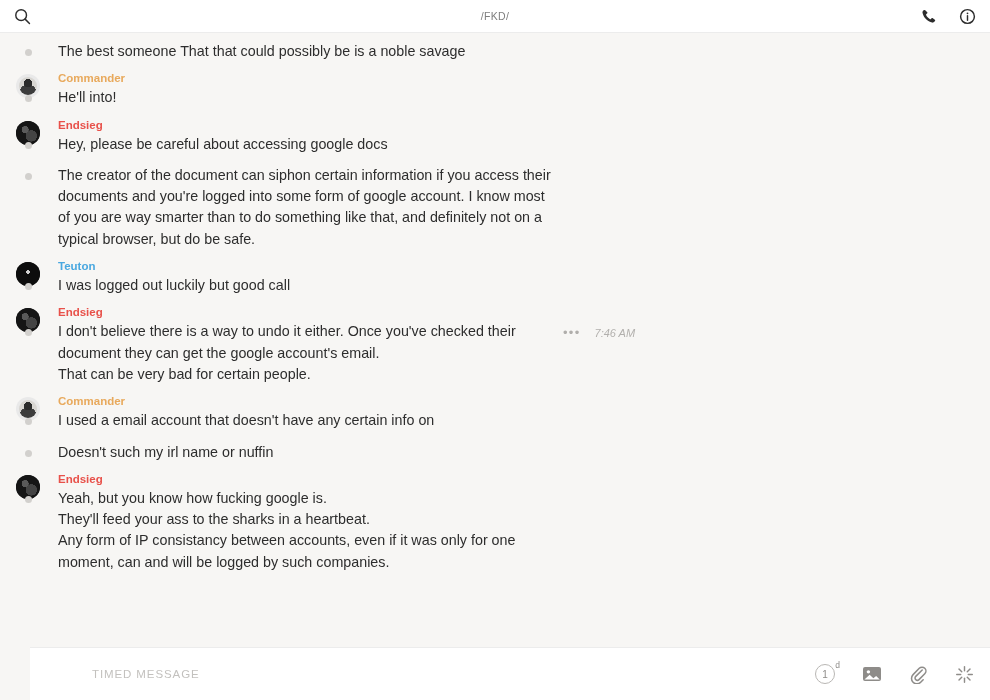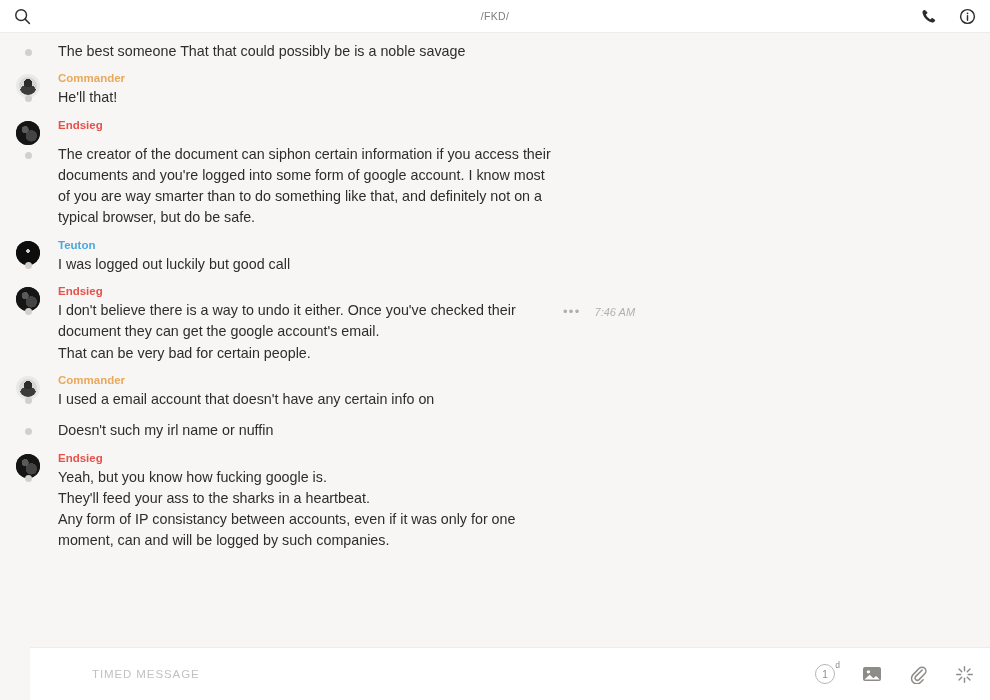--- a/index.html
+++ b/index.html
@@ -241,29 +241,33 @@
       </div>
     </div>
 
     <div class="g-gap"></div>
 
     <div class="msg-group">
       <div class="avatar av-commander"></div>
       <div class="author a-commander">Commander</div>
       <div class="msg-row">
         <span class="bullet"></span>
-        <div class="msg-text">He'll that!</div>
+        <div class="msg-text">He'll into!</div>
       </div>
     </div>
 
     <div class="g-gap"></div>
 
     <div class="msg-group">
       <div class="avatar av-dark"></div>
       <div class="author a-endsieg">Endsieg</div>
+      <div class="msg-row">
+        <span class="bullet"></span>
+        <div class="msg-text">Hey, please be careful about accessing google docs</div>
+      </div>
       <div class="row-gap"></div>
       <div class="msg-row">
         <span class="bullet"></span>
         <div class="msg-text">The creator of the document can siphon certain information if you access their documents and you're logged into some form of google account. I know most of you are way smarter than to do something like that, and definitely not on a typical browser, but do be safe.</div>
       </div>
     </div>
 
     <div class="g-gap"></div>
 
     <div class="msg-group">

